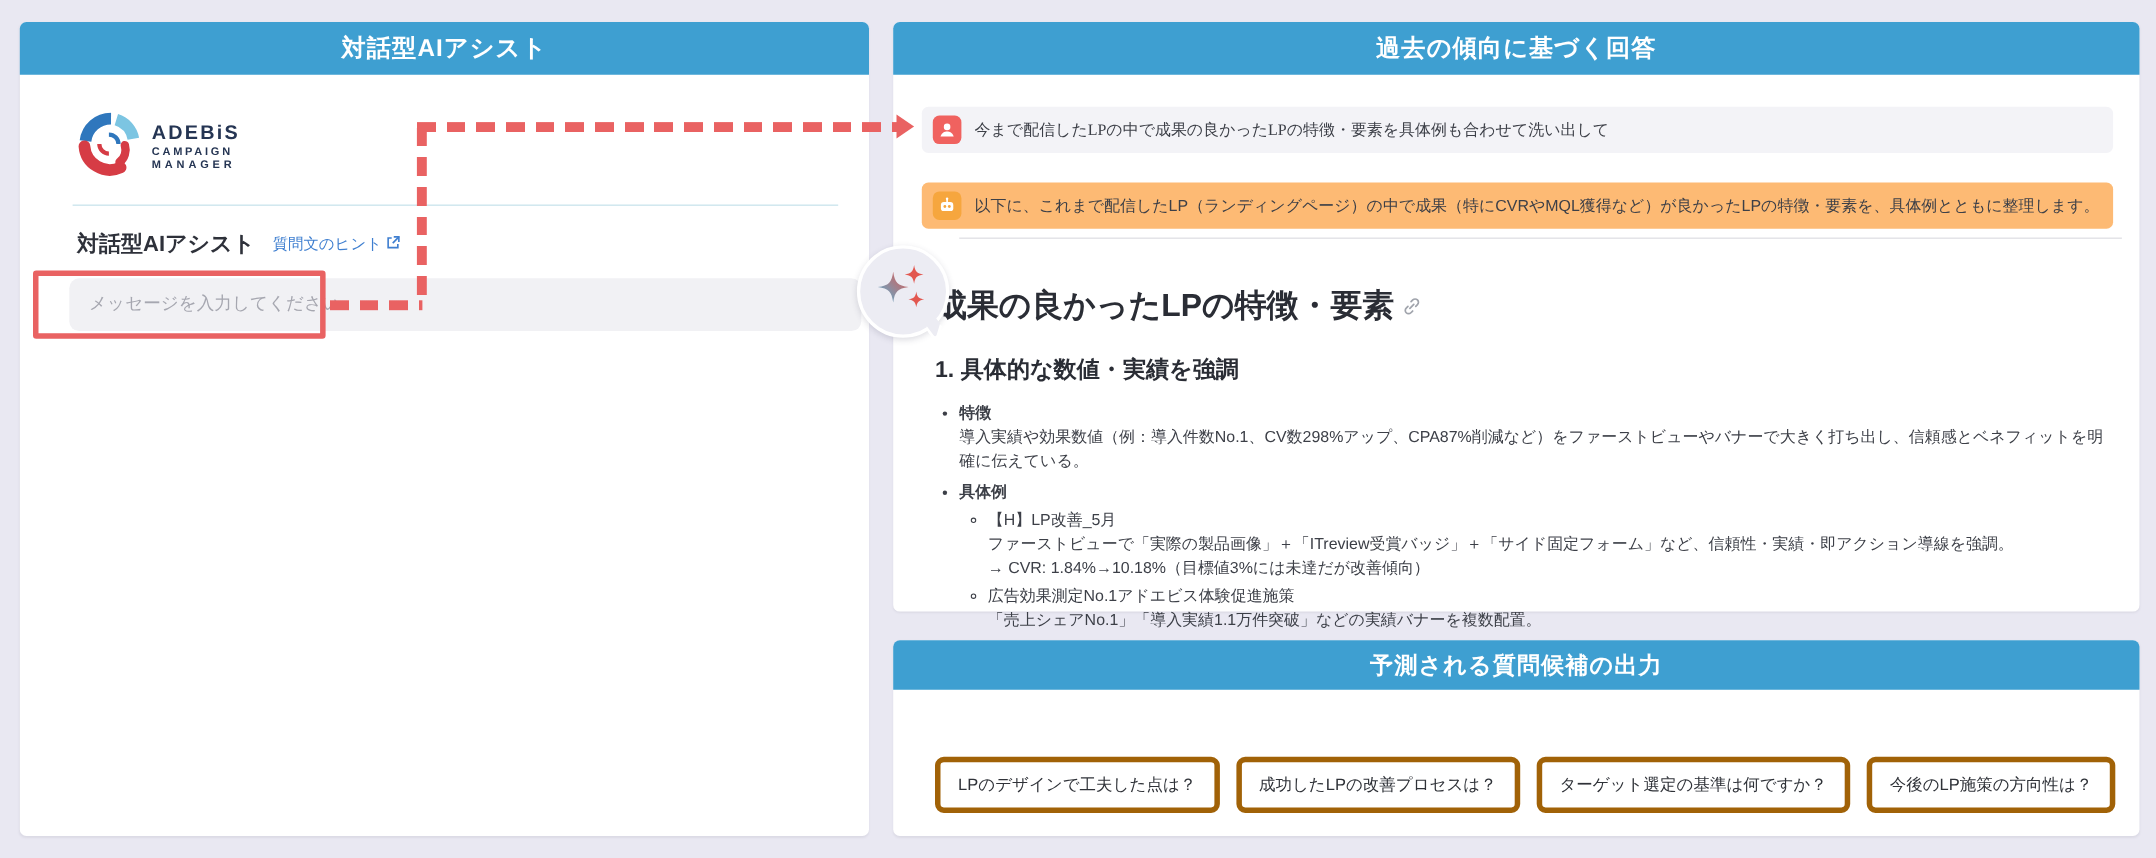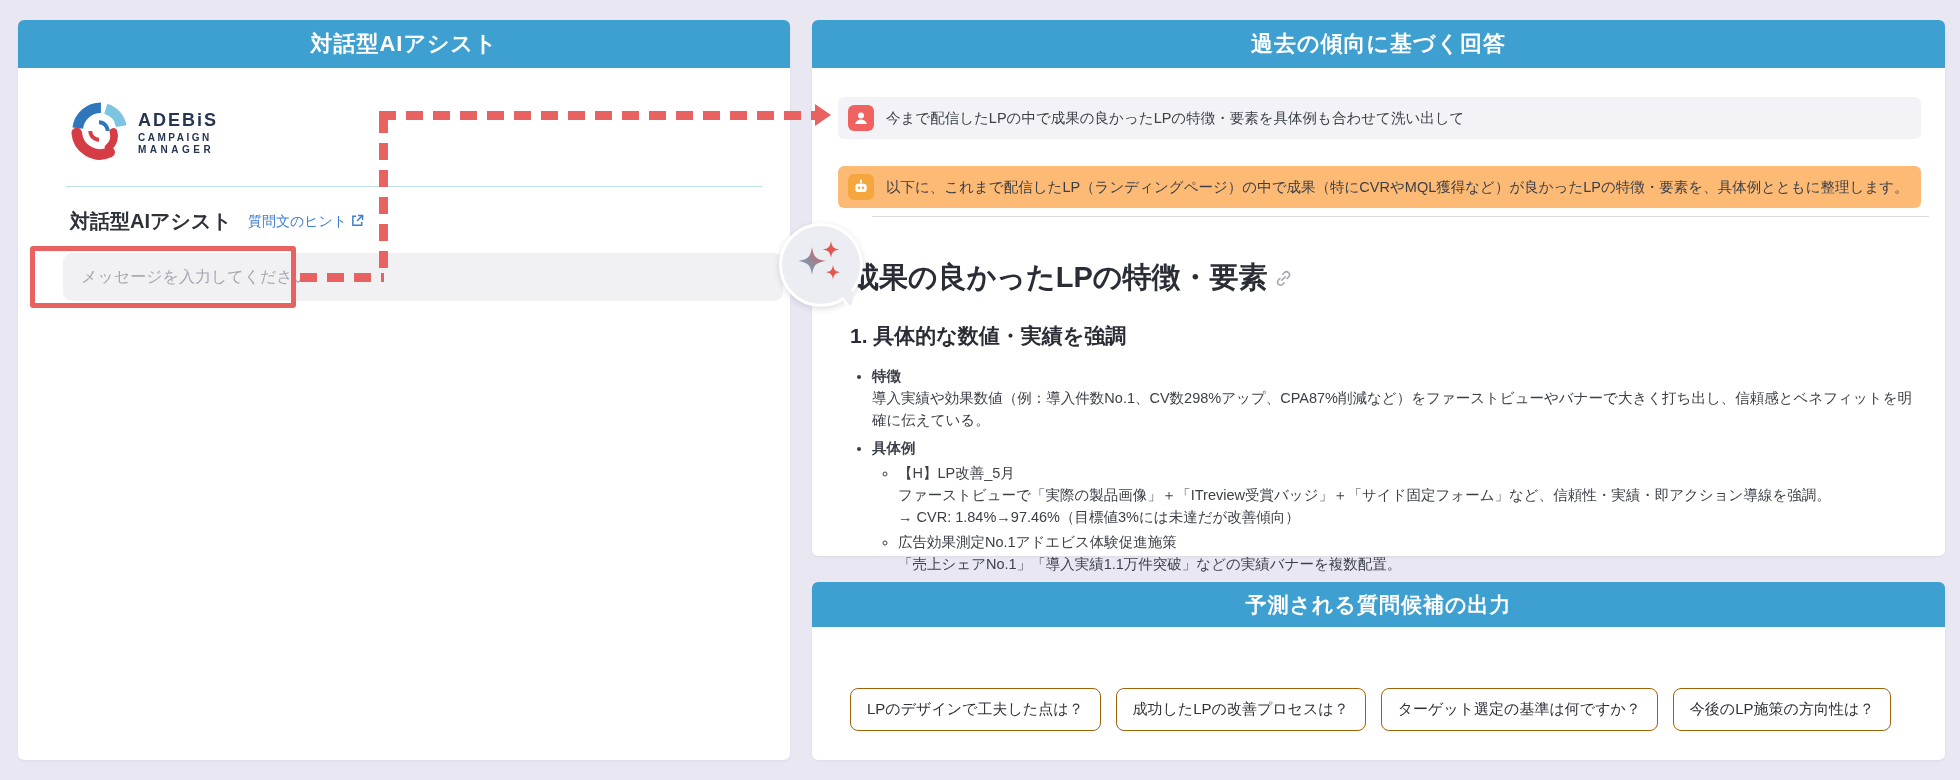--- a/index.html
+++ b/index.html
@@ -48,21 +48,21 @@
     left:815px; top:104px; width:0; height:0;
     border-left:16px solid #e96262; border-top:11px solid transparent; border-bottom:11px solid transparent;
   }
 
   
   #answer-panel { left:812px; top:20px; width:1133px; height:536px; }
   .msg-row {
     position:absolute; left:26px; right:24px; height:42px;
     display:flex; align-items:center; gap:12px; border-radius:6px; padding:0 10px;
   }
-  #msg-user { top:77px; background:#f3f3f7; }
+  #msg-user { top:77px; background:#f3f3f7;font-family:Liberation Serif, serif; }
   #msg-assistant { top:146px; background:#fdba74; }
   .role-icon { width:26px; height:26px; border-radius:6px; flex:0 0 26px; display:flex; align-items:center; justify-content:center; }
   .role-icon.user { background:#f0625f; }
   .role-icon.assistant { background:#f6a63e; }
   .msg-text { font-size:14.5px; color:#3c3f47; white-space:nowrap; overflow:hidden; }
   .answer-divider { position:absolute; left:60px; right:16px; top:196px; border-top:1px solid #d9d9df; }
   .answer-body { position:absolute; left:38px; top:216px; right:22px; }
   .answer-title { font-size:29px; font-weight:bold; color:#2a2d35; margin-top:22px; display:flex; align-items:center; gap:8px; }
   .anchor-icon { color:#a0a4ac; display:inline-flex; }
   .answer-section-heading { font-size:21px; font-weight:bold; color:#2a2d35; margin-top:24px; }
@@ -85,21 +85,21 @@
     background:#ececf3; border-right:3px solid #fff; border-bottom:3px solid #fff;
     transform:rotate(35deg) skew(18deg,18deg); border-radius:0 0 6px 0;
   }
 
   
   #suggestions-panel { left:812px; top:582px; width:1133px; height:178px;padding-left:35px; }
   #suggestions-panel .panel-header { height:45px; font-size:21px; }
   .sugg-title { position:absolute; left:38px; top:60px; font-size:22px; font-weight:bold; color:#2a2d35; }
   .sugg-row { position:absolute; left:38px; top:106px; display:flex; gap:15px; }
   .sugg-btn {
-    background:#fff; border:1px solid #a16207; border-radius:8px;
+    background:#fff; border:5px solid #a16207; border-radius:8px;
     font-size:15px; color:#2f3238; padding:11px 16px; cursor:pointer; white-space:nowrap;
     font-family:"Liberation Sans","DejaVu Sans",sans-serif;
   }
 </style>
 </head>
 <body>
 
 <div class="panel" id="left-panel">
   <div class="panel-header">
     <span>対話型AIアシスト</span>
@@ -197,21 +197,21 @@
       <li>
         <div class="blabel">特徴</div>
         <div>導入実績や効果数値（例：導入件数No.1、CV数298%アップ、CPA87%削減など）をファーストビューやバナーで大きく打ち出し、信頼感とベネフィットを明確に伝えている。</div>
       </li>
       <li>
         <div class="blabel">具体例</div>
         <ul class="sub">
           <li>
             <div>【H】LP改善_5月</div>
             <div>ファーストビューで「実際の製品画像」＋「ITreview受賞バッジ」＋「サイド固定フォーム」など、信頼性・実績・即アクション導線を強調。</div>
-            <div>→ CVR: 1.84%→97.46%（目標値3%には未達だが改善傾向）</div>
+            <div>→ CVR: 1.84%→10.18%（目標値3%には未達だが改善傾向）</div>
           </li>
           <li>
             <div>広告効果測定No.1アドエビス体験促進施策</div>
             <div>「売上シェアNo.1」「導入実績1.1万件突破」などの実績バナーを複数配置。</div>
           </li>
         </ul>
       </li>
     </ul>
   </div>
 </div>

